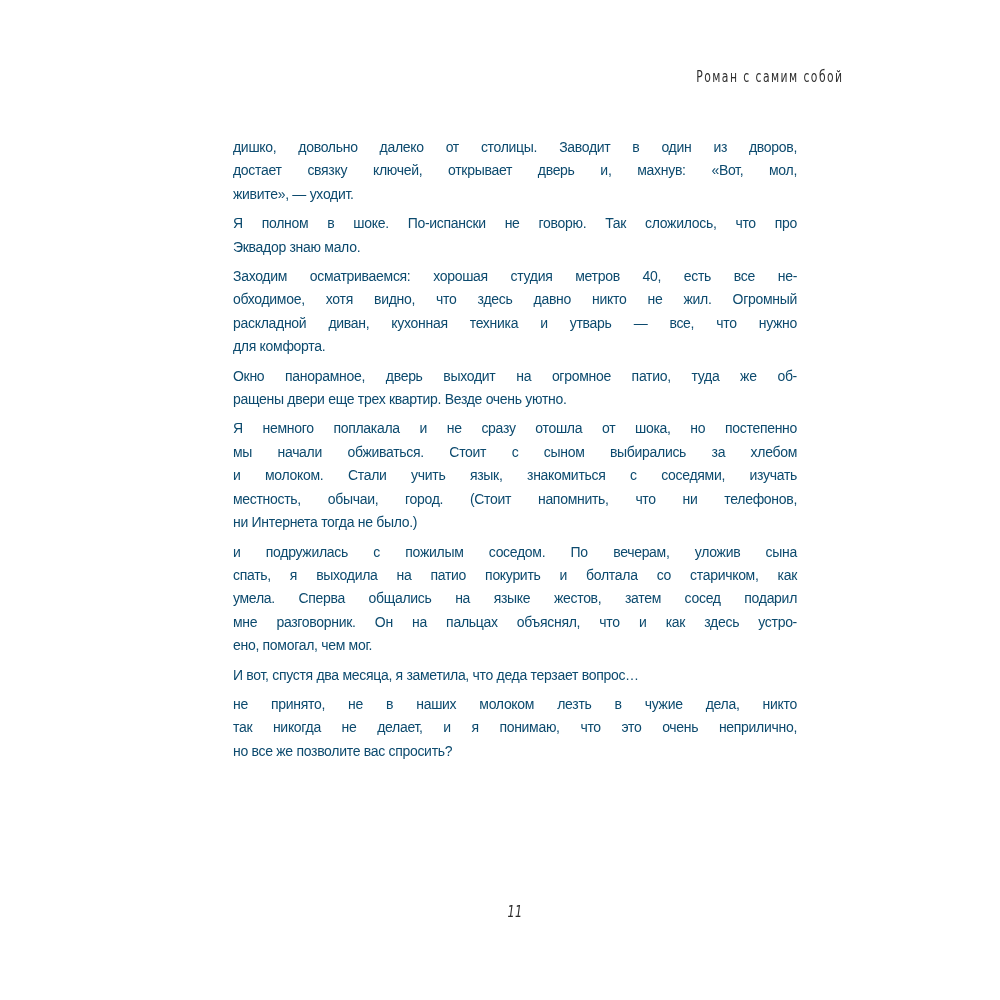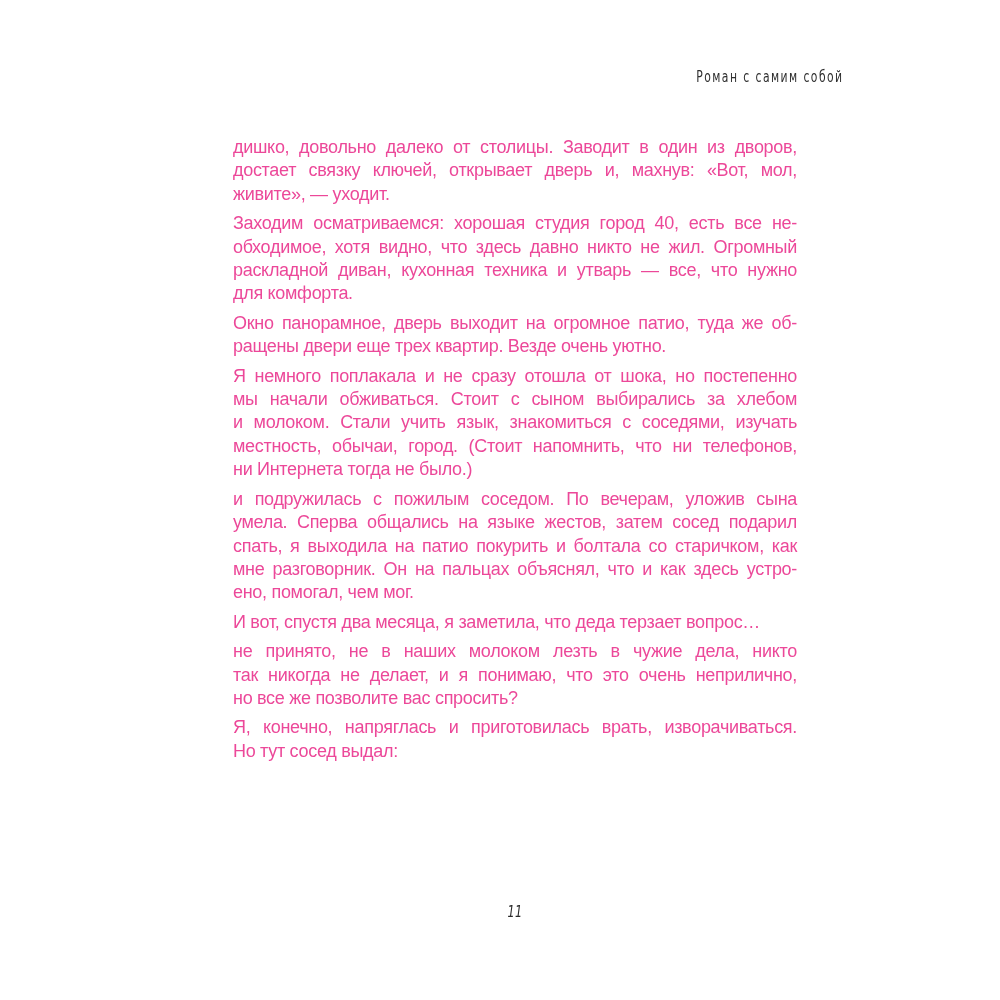--- a/index.html
+++ b/index.html
@@ -26,22 +26,22 @@
     letter-spacing: 2px;
     white-space: nowrap;
     transform: scaleX(0.72);
     transform-origin: right center;
   }
   .text-block {
     position: absolute;
     left: 194px;
     top: 136px;
     width: 564px;
-    color: #ec4899;
-    font-size: 18px;
+    color: #0c4a6e;
+    font-size: 14px;
     line-height: 23.4px;
     letter-spacing: -0.3px;
   }
   .para {
     margin: 0 0 6px 0;
   }
   .para:last-child {
     margin-bottom: 0;
   }
   .line {
@@ -73,51 +73,51 @@
 <div class="page">
   <div class="running-head">Роман с самим собой</div>
 
   <main class="text-block">
       <div class="para">
         <div class="line">дишко, довольно далеко от столицы. Заводит в один из дворов,</div>
         <div class="line">достает связку ключей, открывает дверь и, махнув: «Вот, мол,</div>
         <div class="line last">живите», — уходит.</div>
       </div>
       <div class="para">
-        <div class="line">Заходим осматриваемся: хорошая студия город 40, есть все не-</div>
+        <div class="line">Я полном в шоке. По-испански не говорю. Так сложилось, что про</div>
+        <div class="line last">Эквадор знаю мало.</div>
+      </div>
+      <div class="para">
+        <div class="line">Заходим осматриваемся: хорошая студия метров 40, есть все не-</div>
         <div class="line">обходимое, хотя видно, что здесь давно никто не жил. Огромный</div>
         <div class="line">раскладной диван, кухонная техника и утварь — все, что нужно</div>
         <div class="line last">для комфорта.</div>
       </div>
       <div class="para">
         <div class="line">Окно панорамное, дверь выходит на огромное патио, туда же об-</div>
         <div class="line last">ращены двери еще трех квартир. Везде очень уютно.</div>
       </div>
       <div class="para">
         <div class="line">Я немного поплакала и не сразу отошла от шока, но постепенно</div>
         <div class="line">мы начали обживаться. Стоит с сыном выбирались за хлебом</div>
         <div class="line">и молоком. Стали учить язык, знакомиться с соседями, изучать</div>
         <div class="line">местность, обычаи, город. (Стоит напомнить, что ни телефонов,</div>
         <div class="line last">ни Интернета тогда не было.)</div>
       </div>
       <div class="para">
         <div class="line">и подружилась с пожилым соседом. По вечерам, уложив сына</div>
+        <div class="line">спать, я выходила на патио покурить и болтала со старичком, как</div>
         <div class="line">умела. Сперва общались на языке жестов, затем сосед подарил</div>
-        <div class="line">спать, я выходила на патио покурить и болтала со старичком, как</div>
         <div class="line">мне разговорник. Он на пальцах объяснял, что и как здесь устро-</div>
         <div class="line last">ено, помогал, чем мог.</div>
       </div>
       <div class="para">
         <div class="line last">И вот, спустя два месяца, я заметила, что деда терзает вопрос…</div>
       </div>
       <div class="para">
         <div class="line">не принято, не в наших молоком лезть в чужие дела, никто</div>
         <div class="line">так никогда не делает, и я понимаю, что это очень неприлично,</div>
         <div class="line last">но все же позволите вас спросить?</div>
       </div>
-      <div class="para">
-        <div class="line">Я, конечно, напряглась и приготовилась врать, изворачиваться.</div>
-        <div class="line last">Но тут сосед выдал:</div>
-      </div>
     </main>
 
   <div class="page-number">11</div>
 </div>
 
 </body></html>

